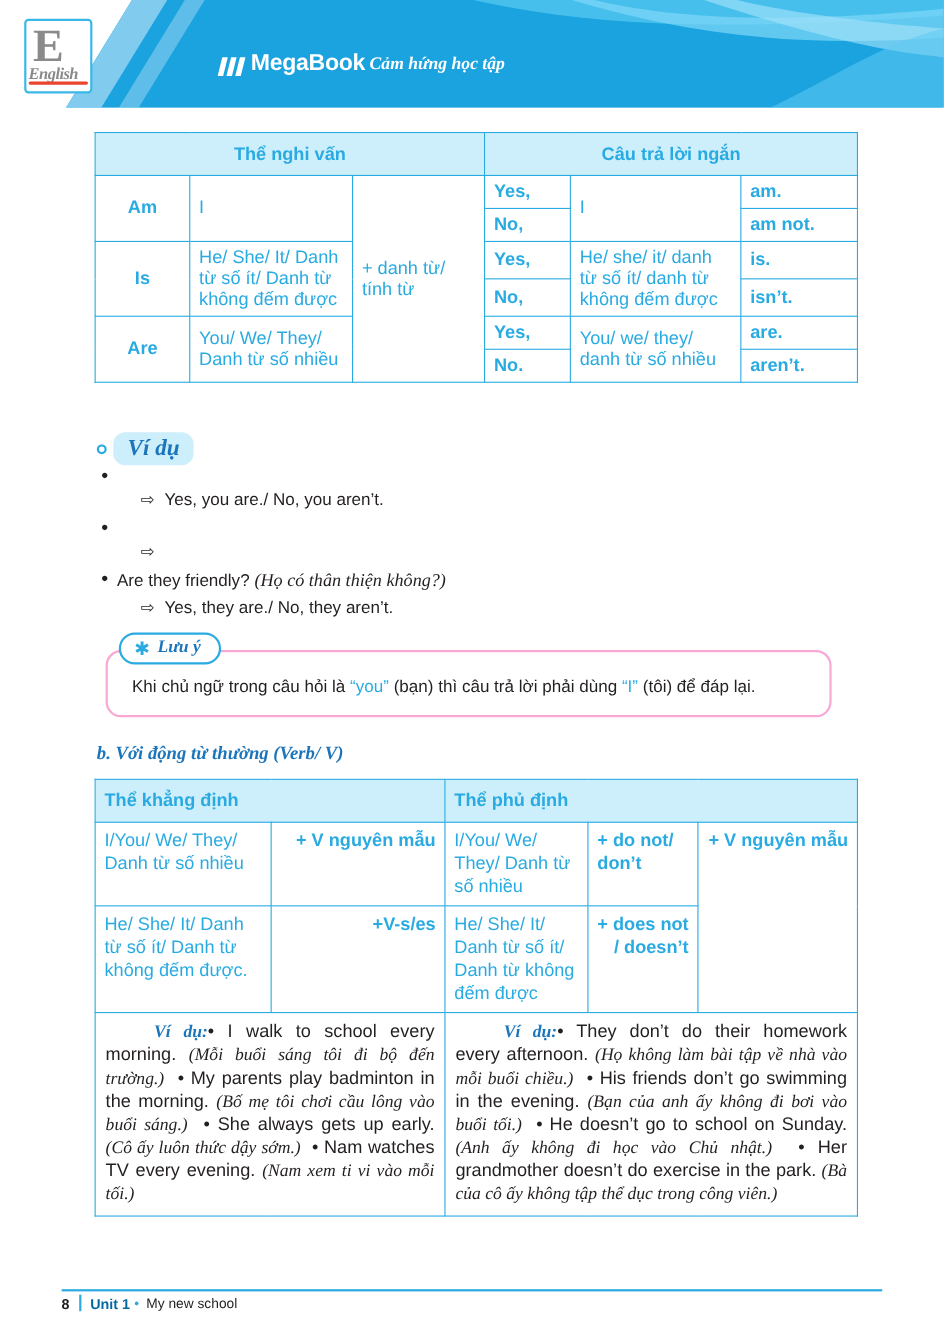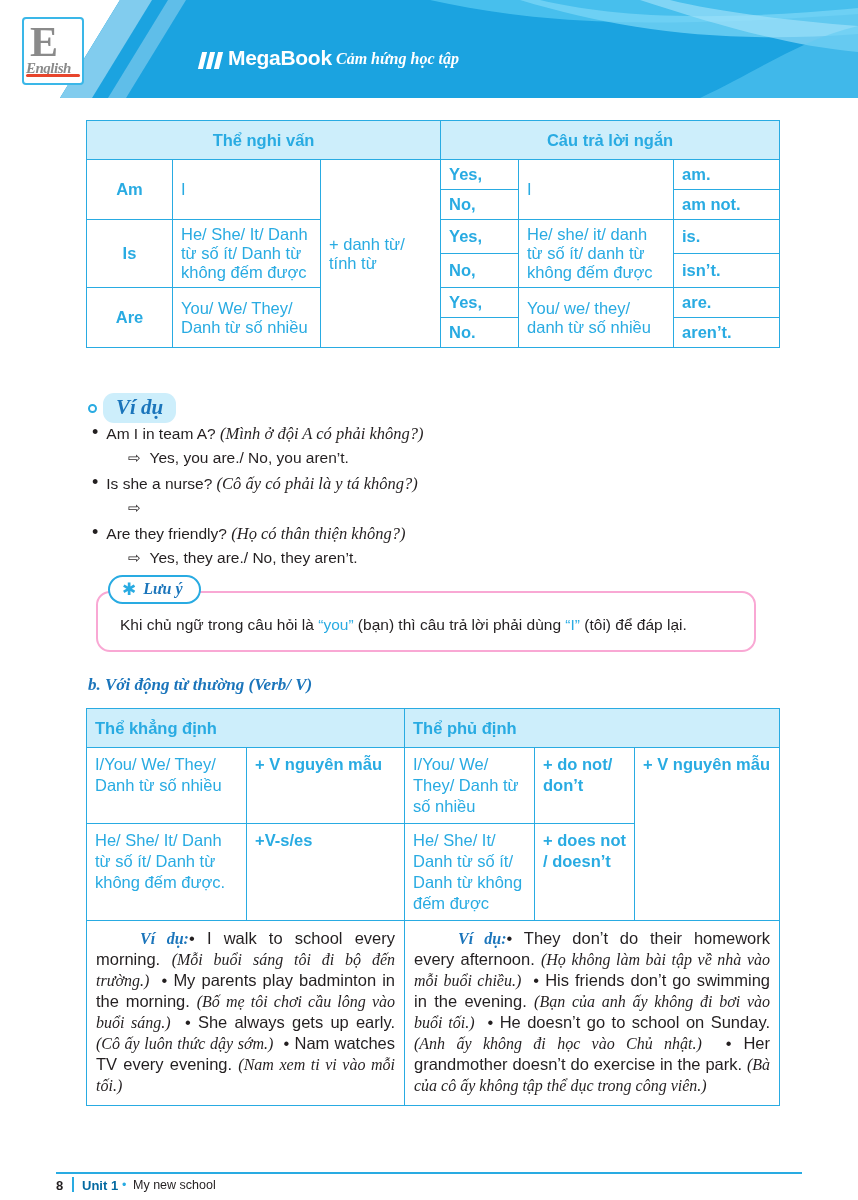--- a/index.html
+++ b/index.html
@@ -263,21 +263,21 @@
     vertical-align: top;
     line-height: 21px;
   }
   .tbl2 th {
     background: #cdeefb;
     text-align: left;
     font-weight: bold;
     height: 26px;
     vertical-align: middle;
   }
-  .vmid { vertical-align: middle; }
+  .vmid { vertical-align: middle; text-align: right; }
   .ex-cell {
     color: #231f20 !important;
     font-size: 15px;
     line-height: 20.5px;
     text-align: justify;
     padding: 7px 9px 9px 9px !important;
   }
   .ex-cell .vd {
     color: #1b75bb;
     font-family: "Liberation Serif", serif;
@@ -420,31 +420,29 @@
 
   <div class="vidu-badge">
     <span class="vidu-bullet"></span>
     <span class="vidu-pill">Ví dụ</span>
   </div>
 
   <div class="ex-list">
     <div class="ex-item">
       <div class="ex-q">
         <span class="ex-dot">•</span>
-        <span><span>Am I in team A?</span> <span class="ital">(Mình ở đội A có phải không?)</span></span>
       </div>
       <div class="ex-a">
         <span class="arrow">⇨</span>
         <span>Yes, you are./ No, you aren’t.</span>
       </div>
     </div>
     <div class="ex-item">
       <div class="ex-q">
         <span class="ex-dot">•</span>
-        <span><span>Is she a nurse?</span> <span class="ital">(Cô ấy có phải là y tá không?)</span></span>
       </div>
       <div class="ex-a">
         <span class="arrow">⇨</span>
       </div>
     </div>
     <div class="ex-item">
       <div class="ex-q">
         <span class="ex-dot">•</span>
         <span><span>Are they friendly?</span> <span class="ital">(Họ có thân thiện không?)</span></span>
       </div>

